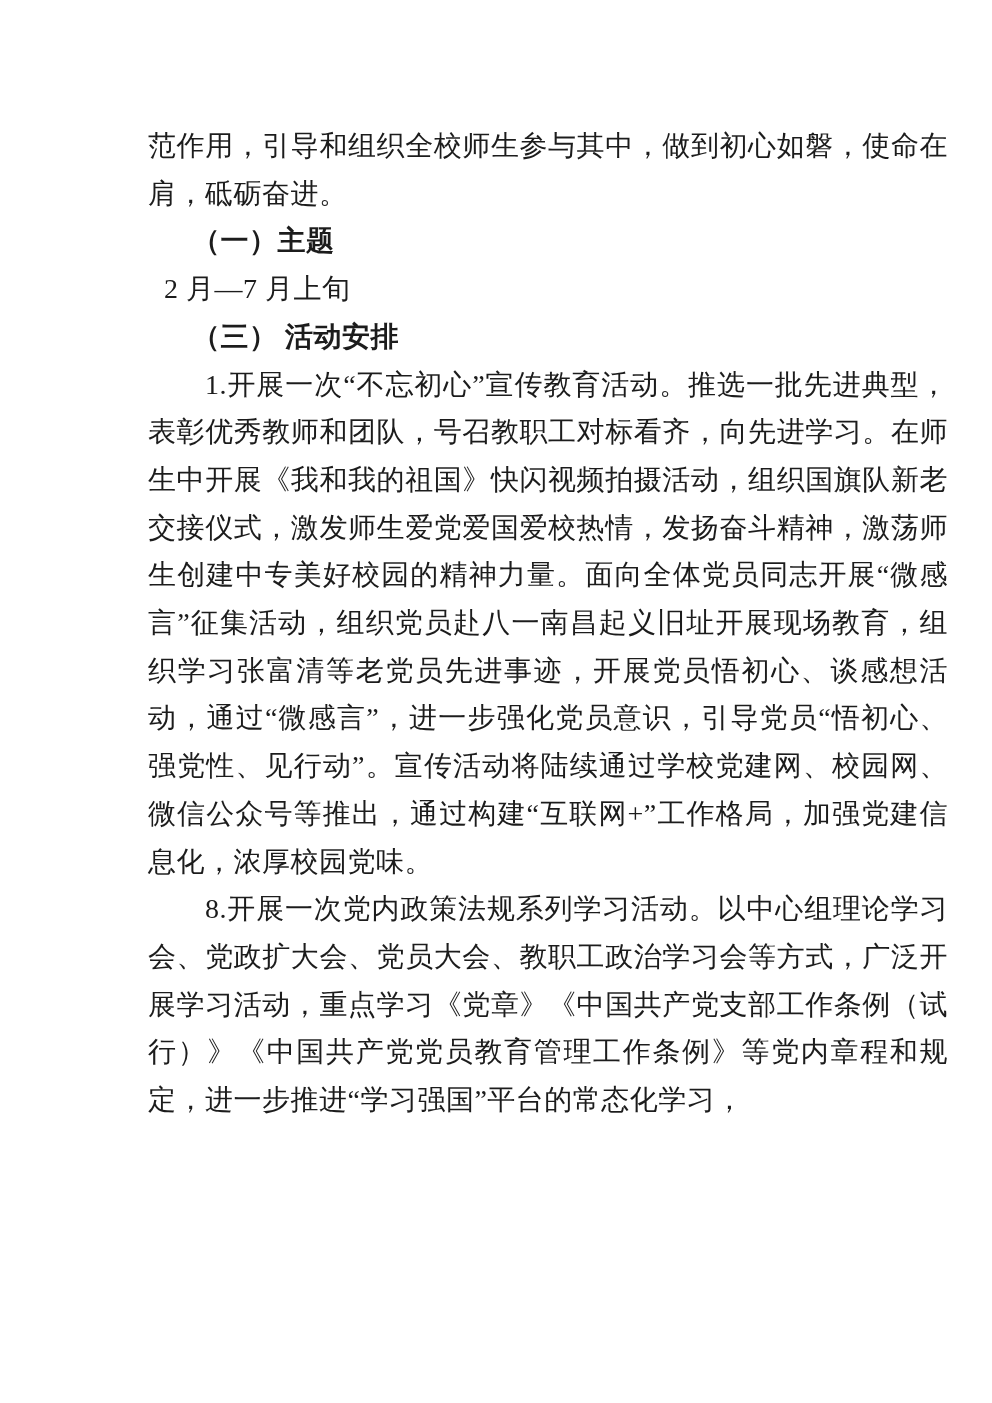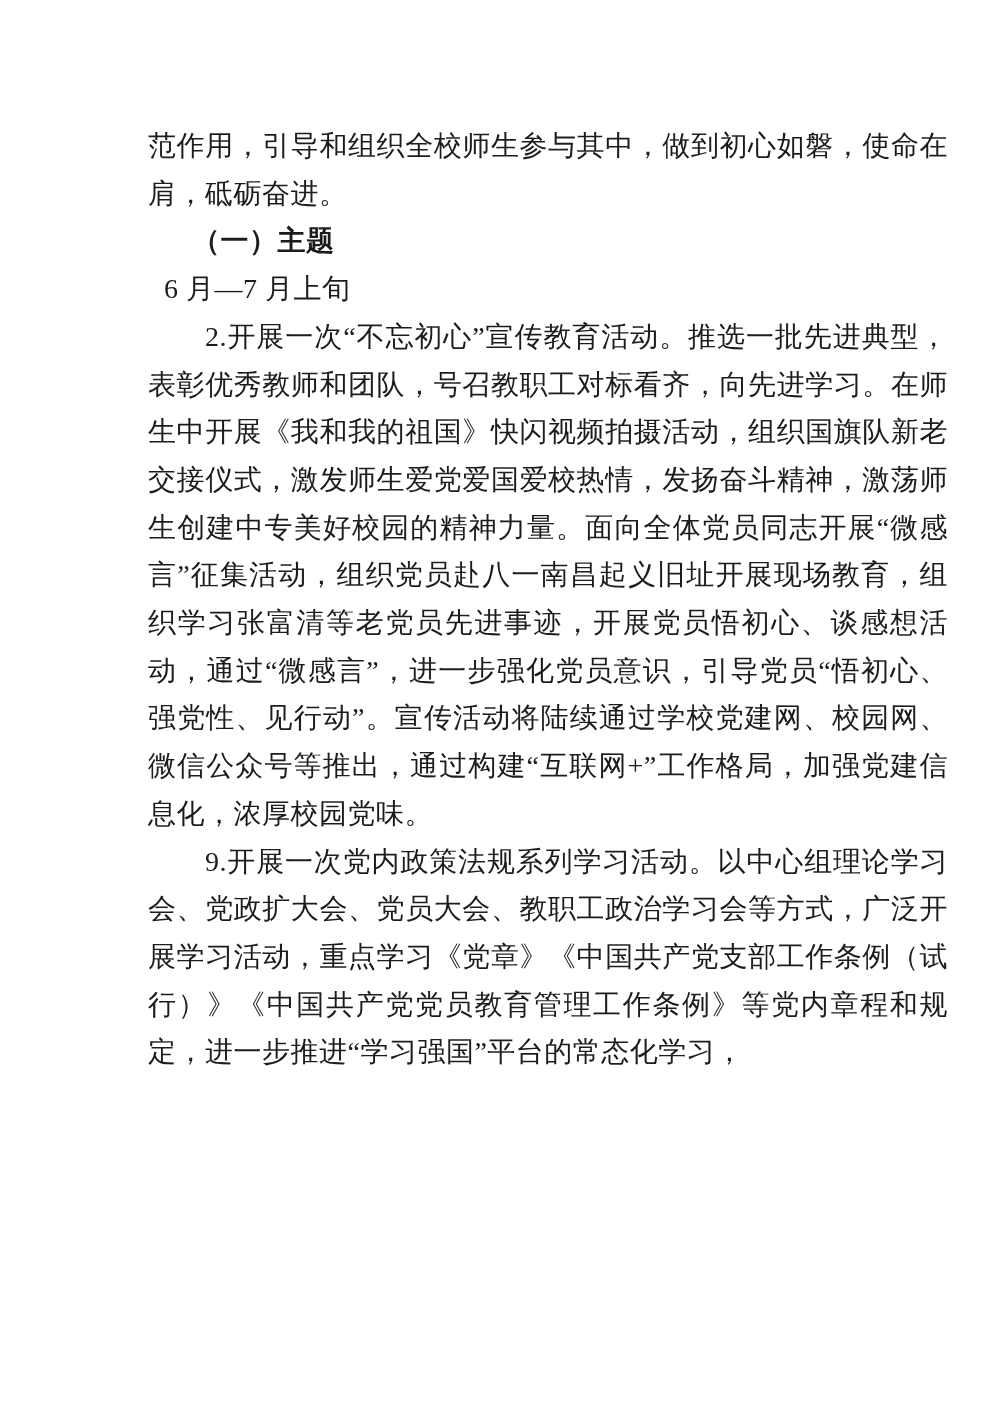--- a/index.html
+++ b/index.html
@@ -52,19 +52,20 @@
 <body>
 
 <div class="page">
   <p class="cont">范作用，引导和组织全校师生参与其中，做到初心如磐，使命在肩，砥砺奋进。</p>
 
 
   <p class="h-sub">（一）主题</p>
 
 
 
-  <p class="line-plain">6 月—7 月上旬</p>
+  <p class="line-plain">2 月—7 月上旬</p>
 
+  <p class="h-sub">（三） 活动安排</p>
 
-  <p class="para">2.开展一次“不忘初心”宣传教育活动。推选一批先进典型，表彰优秀教师和团队，号召教职工对标看齐，向先进学习。在师生中开展《我和我的祖国》快闪视频拍摄活动，组织国旗队新老交接仪式，激发师生爱党爱国爱校热情，发扬奋斗精神，激荡师生创建中专美好校园的精神力量。面向全体党员同志开展“微感言”征集活动，组织党员赴八一南昌起义旧址开展现场教育，组织学习张富清等老党员先进事迹，开展党员悟初心、谈感想活动，通过“微感言”，进一步强化党员意识，引导党员“悟初心、强党性、见行动”。宣传活动将陆续通过学校党建网、校园网、微信公众号等推出，通过构建“互联网+”工作格局，加强党建信息化，浓厚校园党味。</p>
+  <p class="para">1.开展一次“不忘初心”宣传教育活动。推选一批先进典型，表彰优秀教师和团队，号召教职工对标看齐，向先进学习。在师生中开展《我和我的祖国》快闪视频拍摄活动，组织国旗队新老交接仪式，激发师生爱党爱国爱校热情，发扬奋斗精神，激荡师生创建中专美好校园的精神力量。面向全体党员同志开展“微感言”征集活动，组织党员赴八一南昌起义旧址开展现场教育，组织学习张富清等老党员先进事迹，开展党员悟初心、谈感想活动，通过“微感言”，进一步强化党员意识，引导党员“悟初心、强党性、见行动”。宣传活动将陆续通过学校党建网、校园网、微信公众号等推出，通过构建“互联网+”工作格局，加强党建信息化，浓厚校园党味。</p>
 
-  <p class="para">9.开展一次党内政策法规系列学习活动。以中心组理论学习会、党政扩大会、党员大会、教职工政治学习会等方式，广泛开展学习活动，重点学习《党章》《中国共产党支部工作条例（试行）》《中国共产党党员教育管理工作条例》等党内章程和规定，进一步推进“学习强国”平台的常态化学习，</p>
+  <p class="para">8.开展一次党内政策法规系列学习活动。以中心组理论学习会、党政扩大会、党员大会、教职工政治学习会等方式，广泛开展学习活动，重点学习《党章》《中国共产党支部工作条例（试行）》《中国共产党党员教育管理工作条例》等党内章程和规定，进一步推进“学习强国”平台的常态化学习，</p>
 </div>
 
 </body></html>

